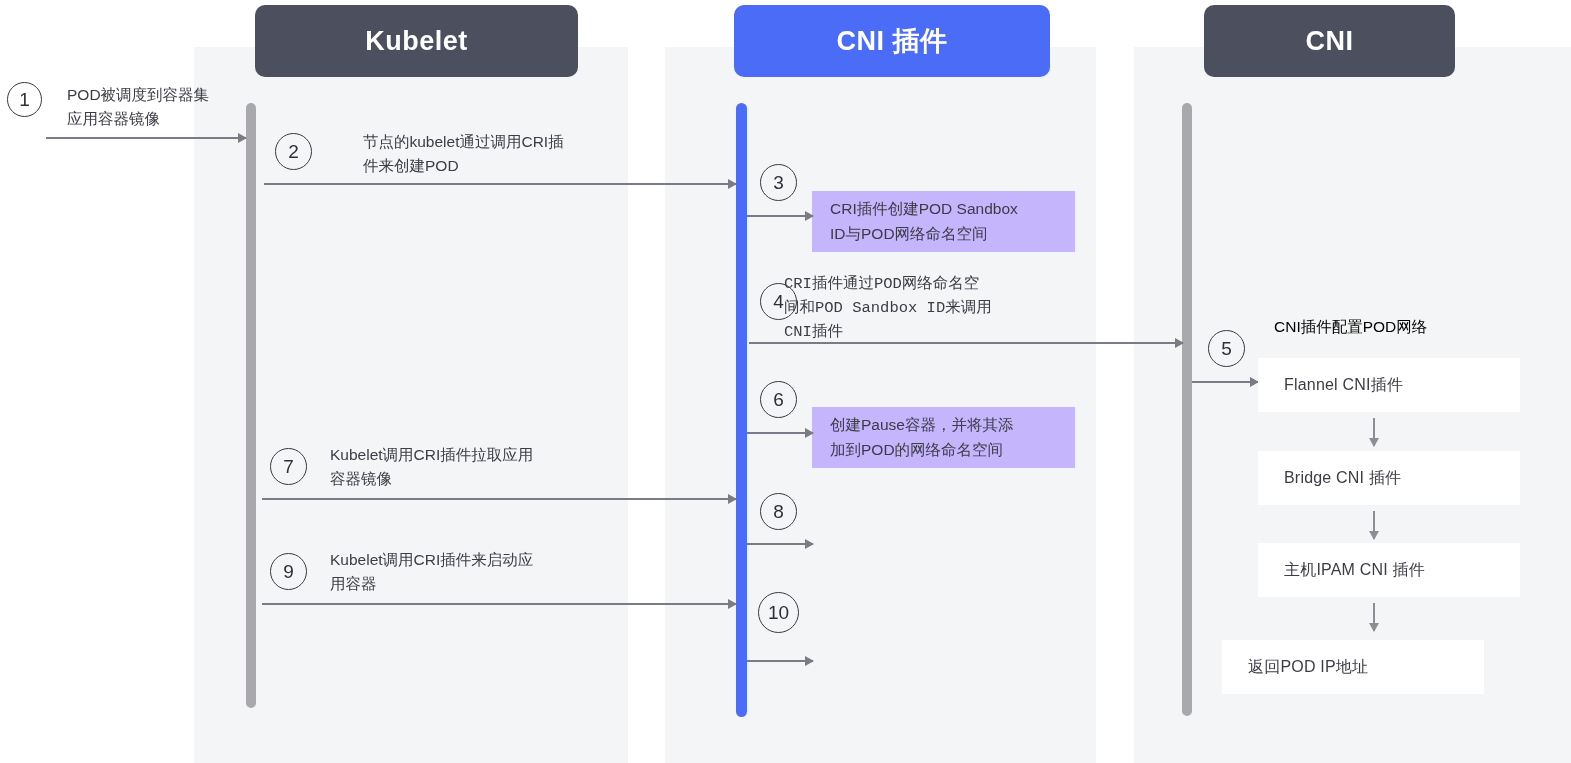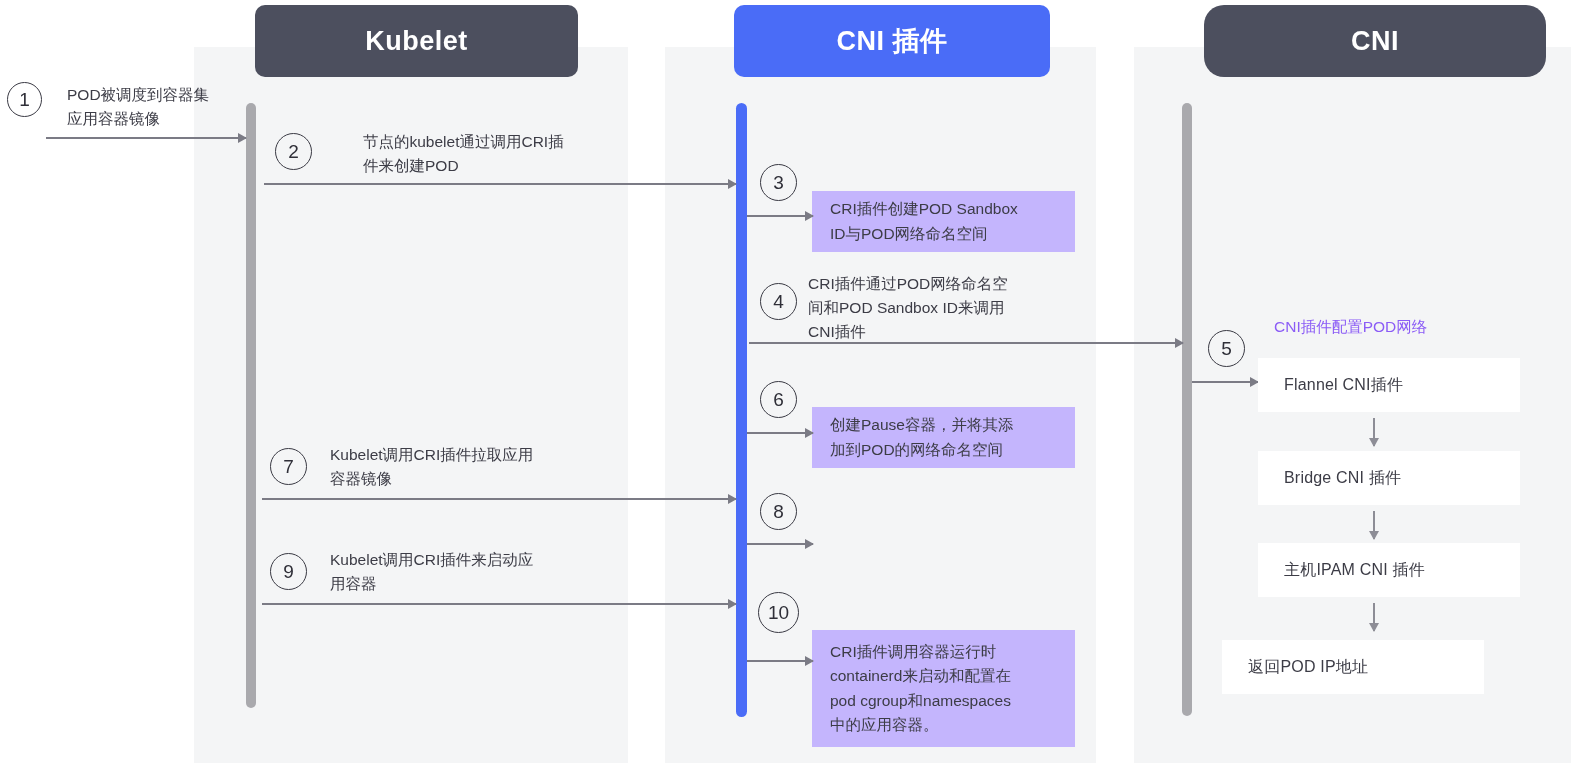--- a/index.html
+++ b/index.html
@@ -33,21 +33,21 @@
     align-items: center;
     justify-content: center;
     color: #ffffff;
     font-size: 27px;
     font-weight: bold;
     letter-spacing: 0.5px;
     box-sizing: border-box;
   }
   #header-kubelet { left: 255px; top: 5px; width: 323px; height: 72px; background: #4c4f5e; }
   #header-cni-plugin { left: 734px; top: 5px; width: 316px; height: 72px; background: #4a6cf7; }
-  #header-cni { left: 1204px; top: 5px; width: 342px; height: 72px; background: #4c4f5e; border-radius: 20px; }
+  #header-cni { left: 1204px; top: 5px; width: 251px; height: 72px; background: #4c4f5e; }
 
   
   .lifeline {
     position: absolute;
     border-radius: 6px;
   }
   #lifeline-kubelet { left: 246px; top: 103px; width: 10px; height: 605px; background: #a9a9ad; }
   #lifeline-cni-plugin { left: 736px; top: 103px; width: 11px; height: 614px; background: #4a6cf7; }
   #lifeline-cni { left: 1182px; top: 103px; width: 10px; height: 613px; background: #a9a9ad; }
 
@@ -125,21 +125,21 @@
     align-items: center;
     padding-left: 26px;
     box-sizing: border-box;
     font-size: 16px;
     color: #3c3c46;
     letter-spacing: 0.2px;
   }
   .caption {
     position: absolute;
     font-size: 15.5px;
-    color: #8b5cf6;
+    color: #000000;
   }
 </style>
 </head>
 <body>
 
 <div id="canvas">
 
   <div class="lane-bg" id="lane-bg-kubelet"></div>
   <div class="lane-bg" id="lane-bg-cniplugin"></div>
   <div class="lane-bg" id="lane-bg-cni"></div>
@@ -161,21 +161,21 @@
   <div class="note" style="left:334px; top:130px; width:250px;margin-left:29px;">节点的kubelet通过调用CRI插
 件来创建POD</div>
   <div class="conn" style="left:264px; top:183px; width:472px;"></div>
 
   <div class="step-circle" style="left:760px; top:164px; width:37px; height:37px;">3</div>
   <div class="note-boxed" style="left:812px; top:191px; width:263px; height:61px;">CRI插件创建POD Sandbox
 ID与POD网络命名空间</div>
   <div class="conn" style="left:747px; top:215px; width:66px;"></div>
 
   <div class="step-circle" style="left:760px; top:283px; width:37px; height:37px;">4</div>
-  <div class="note" style="left:808px; top:272px; width:260px;">CRI插件通过POD网络命名空
+  <div class="note" style="left:784px; top:272px; width:260px;font-family:Liberation Mono, monospace;">CRI插件通过POD网络命名空
 间和POD Sandbox ID来调用
 CNI插件</div>
   <div class="conn" style="left:749px; top:342px; width:434px;"></div>
 
   <div class="step-circle" style="left:1208px; top:330px; width:37px; height:37px;">5</div>
   <div class="caption" style="left:1274px; top:317px;">CNI插件配置POD网络</div>
   <div class="conn" style="left:1192px; top:381px; width:66px;"></div>
 
   <div class="chain-box" style="left:1258px; top:358px; width:262px; height:54px;">Flannel CNI插件</div>
   <div class="vconn" style="left:1373px; top:418px; height:28px;"></div>
@@ -197,19 +197,15 @@
 
   <div class="step-circle" style="left:760px; top:493px; width:37px; height:37px;">8</div>
   <div class="conn" style="left:747px; top:543px; width:66px;"></div>
 
   <div class="step-circle" style="left:270px; top:553px; width:37px; height:37px;">9</div>
   <div class="note" style="left:330px; top:548px; width:250px;">Kubelet调用CRI插件来启动应
 用容器</div>
   <div class="conn" style="left:262px; top:603px; width:474px;"></div>
 
   <div class="step-circle" style="left:758px; top:592px; width:41px; height:41px;">10</div>
-  <div class="note-boxed" style="left:812px; top:630px; width:263px; height:117px;">CRI插件调用容器运行时
-containerd来启动和配置在
-pod cgroup和namespaces
-中的应用容器。</div>
   <div class="conn" style="left:747px; top:660px; width:66px;"></div>
 
 </div>
 
 </body></html>

